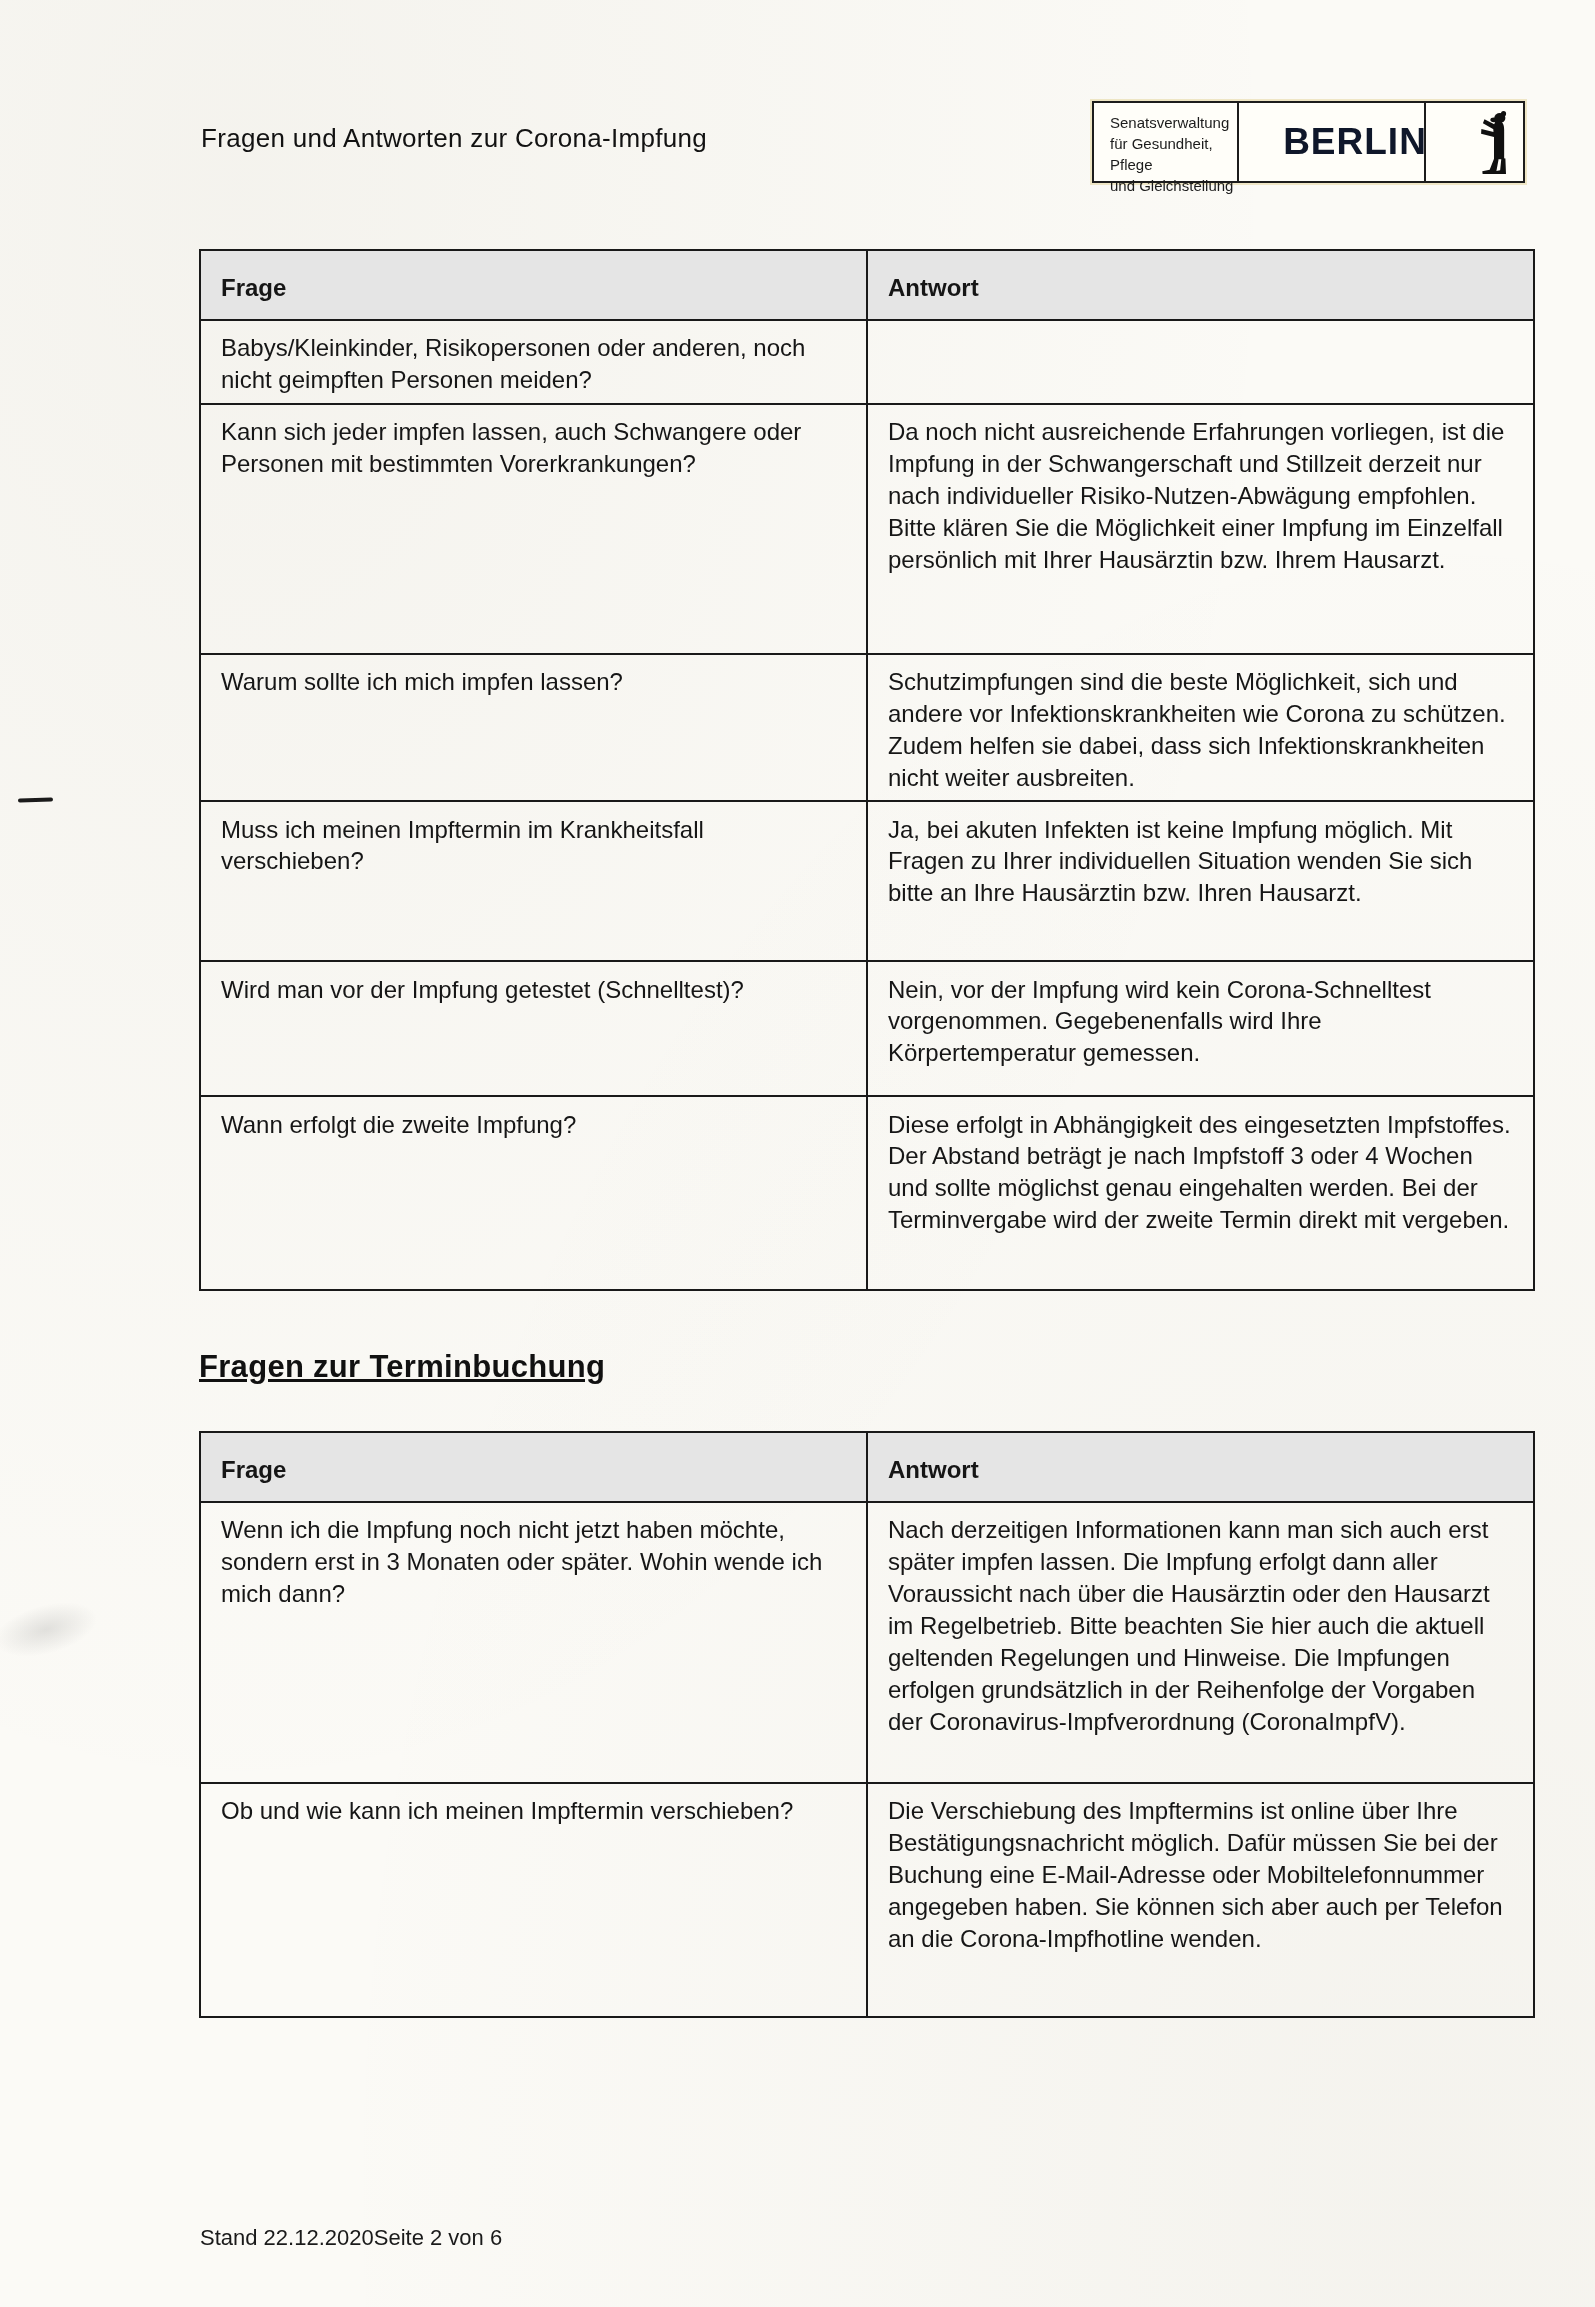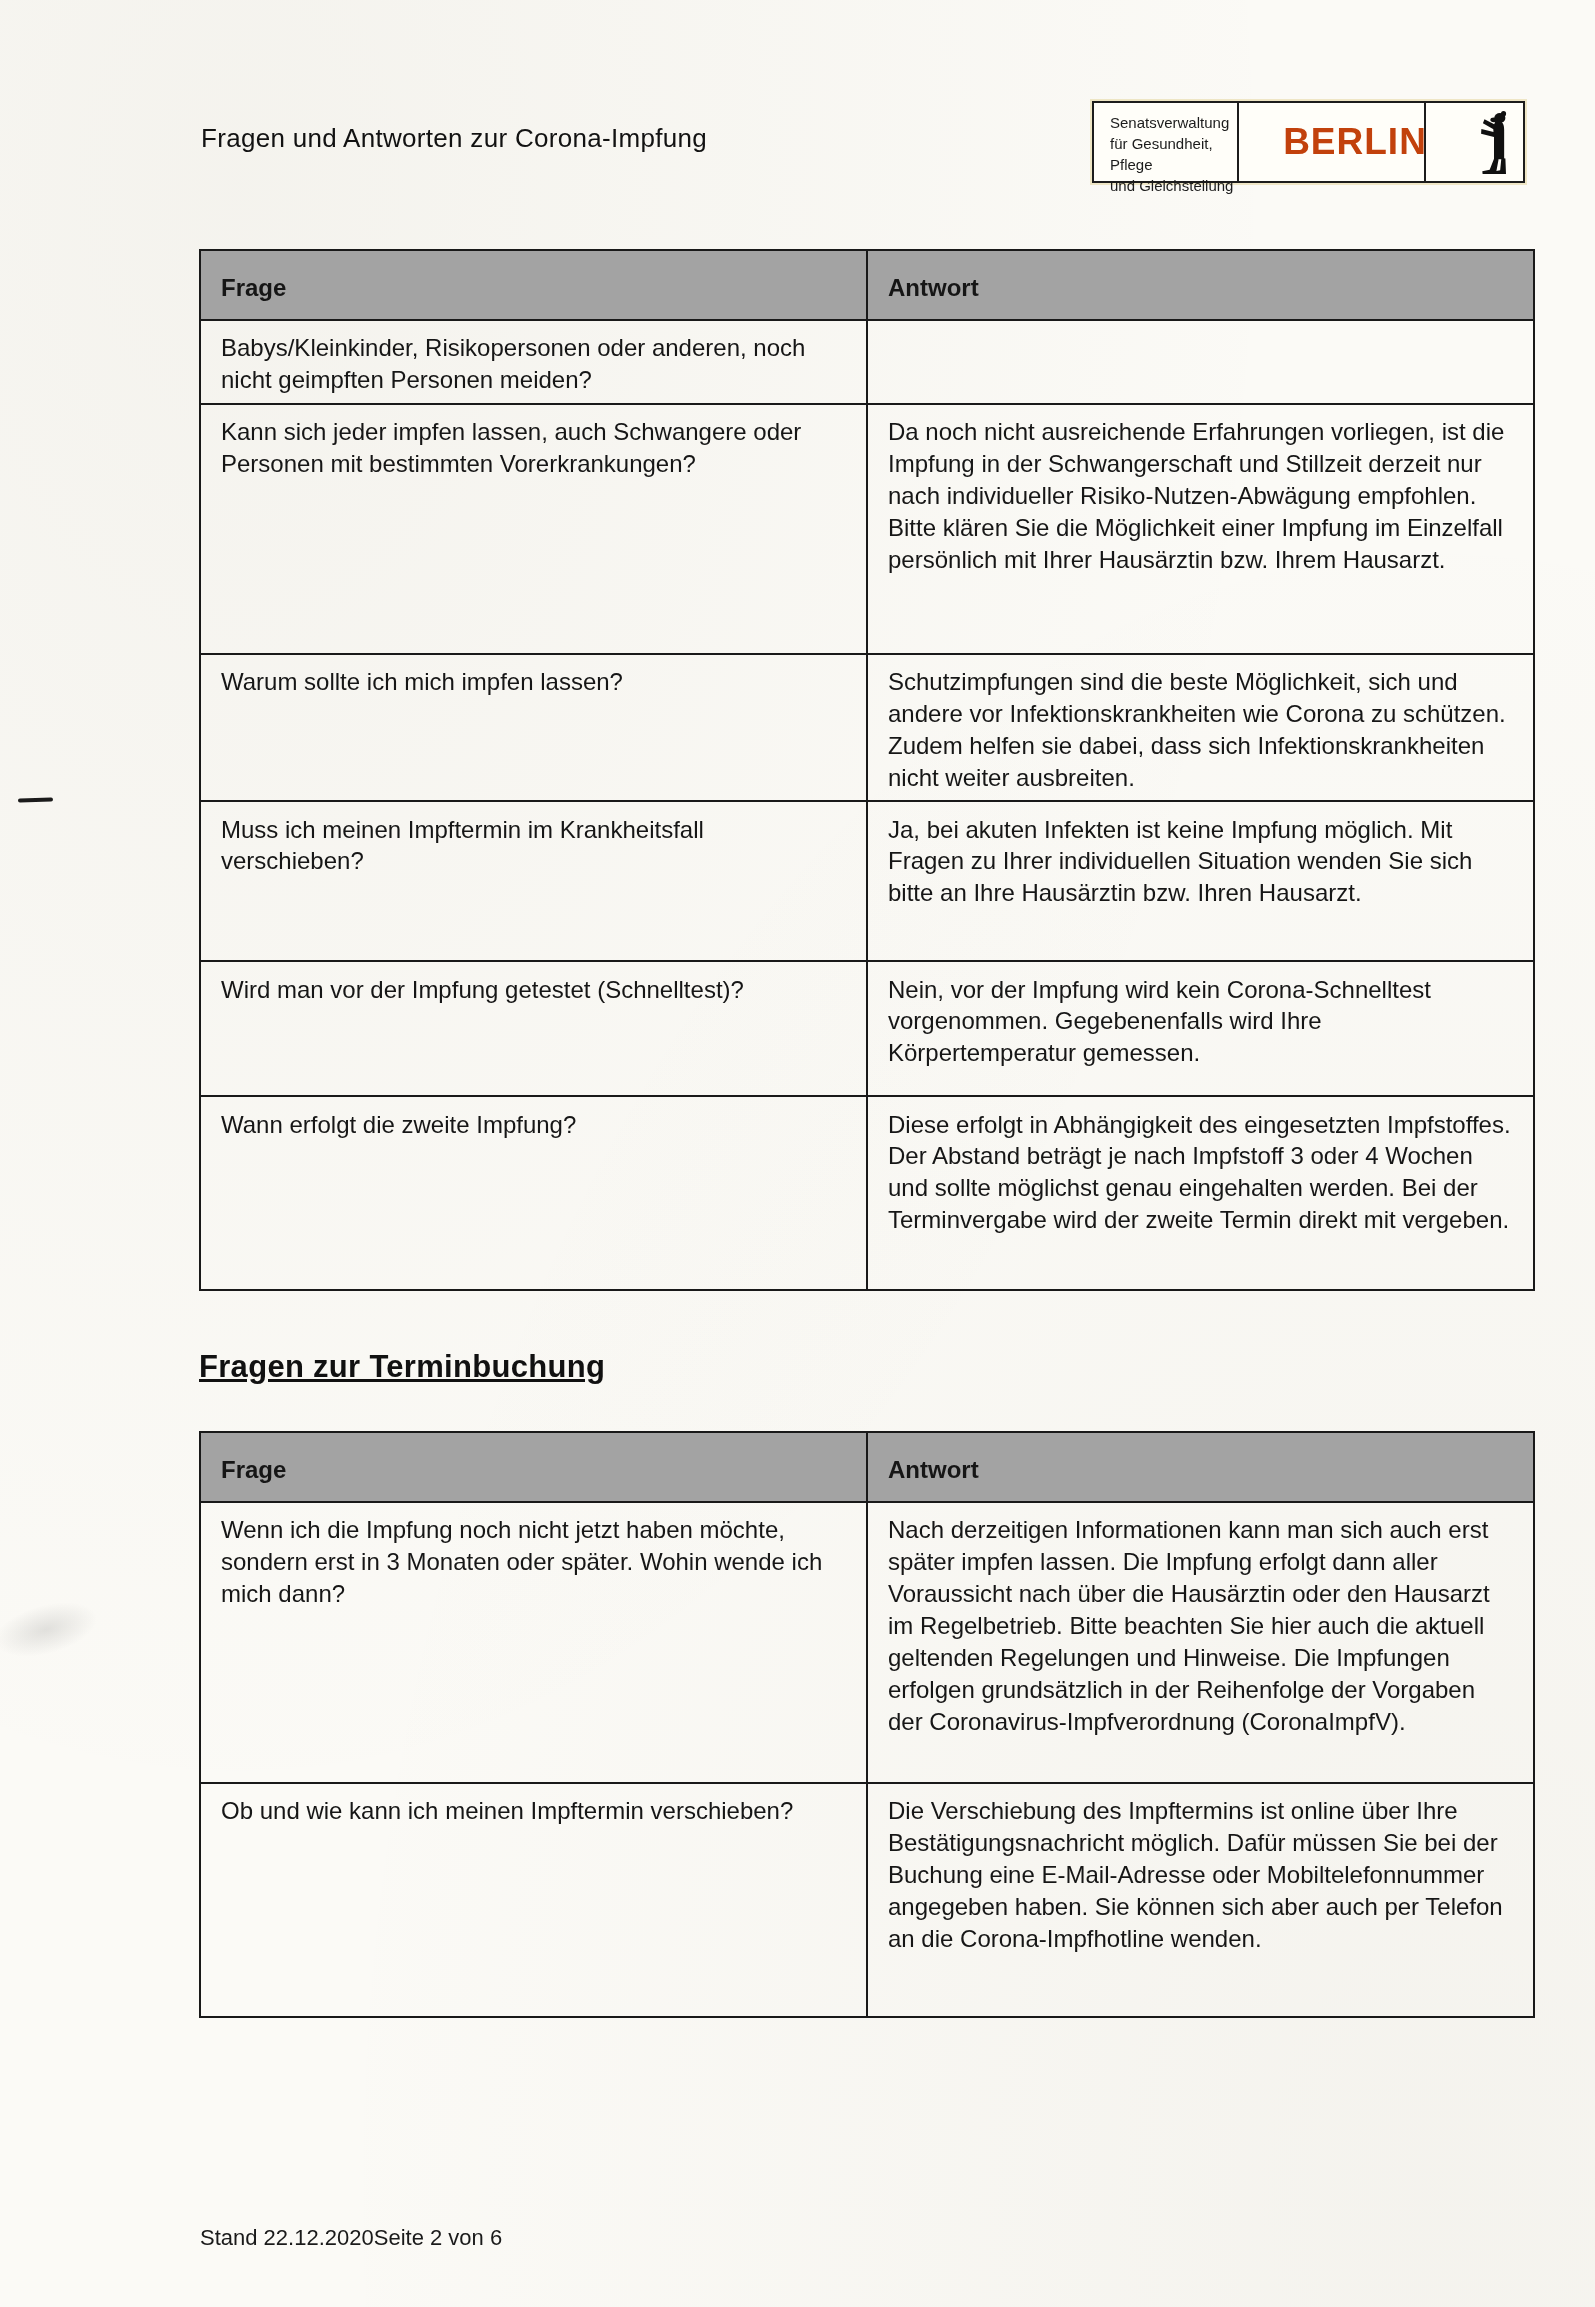--- a/index.html
+++ b/index.html
@@ -36,21 +36,21 @@
     width:202px; box-sizing:border-box;
     border-right:2px solid #1c1c1c;
     padding:8.6px 0 0 16px;
     font-size:15px; line-height:1.42; color:#1c1c1c;
   }
   .logo-cell-wordmark {
     width:140px; box-sizing:border-box;
     border-right:2px solid #1c1c1c;
     display:flex; align-items:center; justify-content:center;
     font-weight:bold; font-size:37px; letter-spacing:1px;
-    color:#c2410c;
+    color:#0f172a;
   }
   .logo-cell-bear { flex:1; display:flex; align-items:center; justify-content:center; }
 
   
   table.faq-table {
     position:absolute; left:199px; width:1334px;
     border-collapse:collapse; table-layout:fixed;
     background:transparent;
   }
   #table1 { top:249px; }
@@ -58,21 +58,21 @@
   .faq-table col { width:667px; }
   .faq-table th, .faq-table td {
     border:2px solid #191919;
     border-top-width:2.7px; border-bottom-width:2.7px;
     vertical-align:top; text-align:left;
     padding:11.3px 20px 6.6px 20px;
     font-size:24px; line-height:1.33;
     word-wrap:break-word;
   }
   .faq-table th {
-    background:#a3a3a3;
+    background:#e5e5e5;
     font-weight:bold;
     padding-top:21px;
   }
 
   .section-heading {
     position:absolute; left:199px; top:1349px;
     font-size:31px; font-weight:bold; letter-spacing:0.3px; color:#111;
     white-space:nowrap;
     text-decoration:underline;
   }

